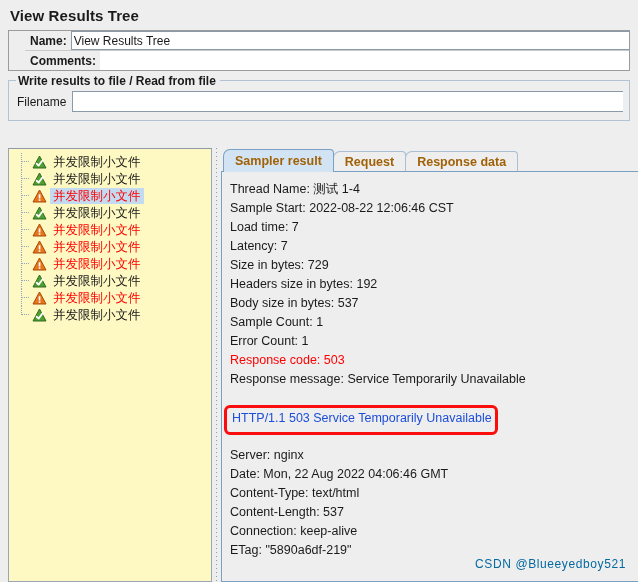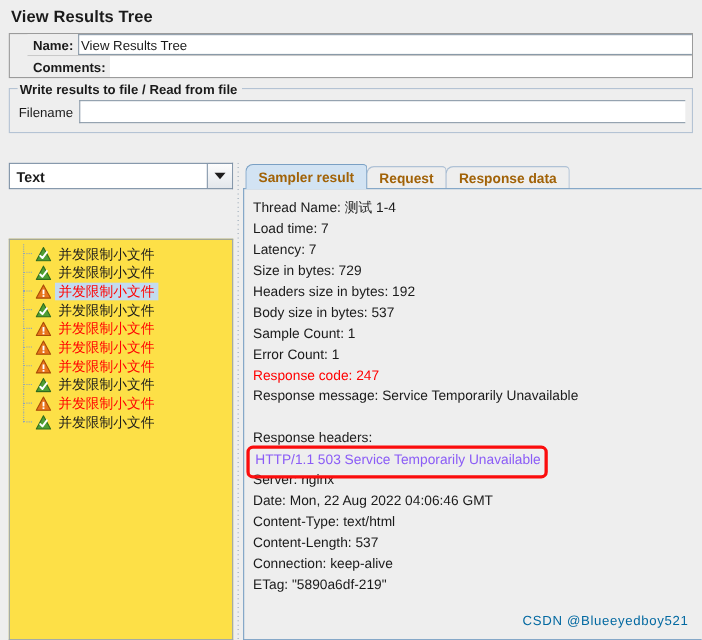--- a/index.html
+++ b/index.html
@@ -145,26 +145,25 @@
     box-sizing: border-box;
   }
   .arrow-down {
     width: 0; height: 0;
     border-left: 5px solid transparent;
     border-right: 5px solid transparent;
     border-top: 6px solid #1d1d1d;
   }
   #tree-scroll {
     flex: 1;
-    background: #fde047;
+    background: #fef9c3;
     border: 1px solid #9aa6b2;
     border-top: 1px solid #8e9aa6;
     overflow: hidden;
     position: relative;
-    margin-top: 43px;
   }
   #tree-list {
     padding: 4px 0 0 0;
     margin: 0;
     list-style: none;
   }
   .tree-item {
     display: flex;
     align-items: center;
     height: 17px;
@@ -295,21 +294,21 @@
     background: transparent;
     pointer-events: none;
     z-index: 5;
   }
   #annotated-line {
     position: absolute;
     left: 8px;
     top: 238px;
     font-size: 12.5px;
     line-height: 15px;
-    color: #8b5cf6;
+    color: #1d4ed8;
     white-space: nowrap;
     background: #eeeeee;
     padding: 1px 2px;
     z-index: 6;
   }
 
   #watermark {
     position: absolute;
     right: 12px;
     bottom: 10px;
@@ -343,26 +342,20 @@
   <div id="filename-row">
     <div id="filename-label">Filename</div>
     <div id="filename-input"></div>
   </div>
 </div>
 
 <div id="split-area">
 
   <div id="left-pane">
 
-    <div id="search-type-row">
-      <div id="search-type-combo">Text</div>
-      <div id="search-type-arrow-btn">
-        <span class="arrow-down"></span>
-      </div>
-    </div>
 
     <div id="tree-scroll">
       <ul id="tree-list">
           <li class="tree-item ok">
             <span class="tree-elbow"></span>
             <span class="status-icon">
               <svg width="15" height="14" viewBox="0 0 15 14">
                 <path d="M7.5 1 L14 13 L1 13 Z" fill="#4f9e33" stroke="#2f6b1e" stroke-width="1" stroke-linejoin="round"></path>
                 <path d="M4.6 8.6 L6.6 10.6 L10.6 5.2" fill="none" stroke="#ffffff" stroke-width="1.8" stroke-linecap="round" stroke-linejoin="round"></path>
               </svg>
@@ -474,28 +467,29 @@
 
     <div id="tab-strip">
         <div class="tab active">Sampler result</div>
         <div class="tab">Request</div>
         <div class="tab">Response data</div>
       </div>
 
     <div id="result-panel">
       <div id="result-inner">
           <div class="result-line">Thread Name: 测试 1-4</div>
+          <div class="result-line">Sample Start: 2022-08-22 12:06:46 CST</div>
           <div class="result-line">Load time: 7</div>
           <div class="result-line">Latency: 7</div>
           <div class="result-line">Size in bytes: 729</div>
           <div class="result-line">Headers size in bytes: 192</div>
           <div class="result-line">Body size in bytes: 537</div>
           <div class="result-line">Sample Count: 1</div>
           <div class="result-line">Error Count: 1</div>
-          <div class="result-line error">Response code: 247</div>
+          <div class="result-line error">Response code: 503</div>
           <div class="result-line">Response message: Service Temporarily Unavailable</div>
           <div class="result-line blank"></div>
           <div class="result-line">Response headers:</div>
           <div class="result-line" style="visibility: hidden;">HTTP/1.1 503 Service Temporarily Unavailable</div>
           <div class="result-line">Server: nginx</div>
           <div class="result-line">Date: Mon, 22 Aug 2022 04:06:46 GMT</div>
           <div class="result-line">Content-Type: text/html</div>
           <div class="result-line">Content-Length: 537</div>
           <div class="result-line">Connection: keep-alive</div>
           <div class="result-line">ETag: "5890a6df-219"</div>

